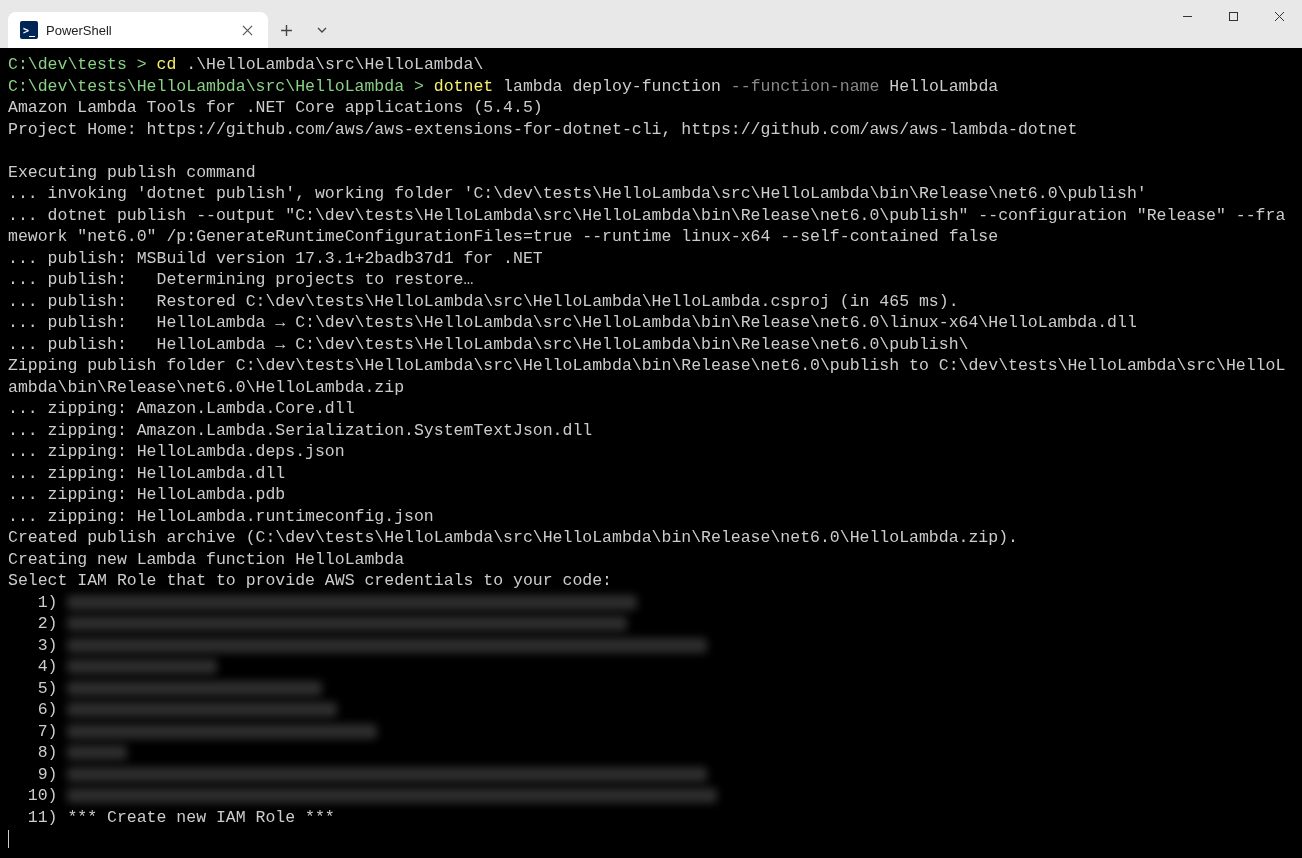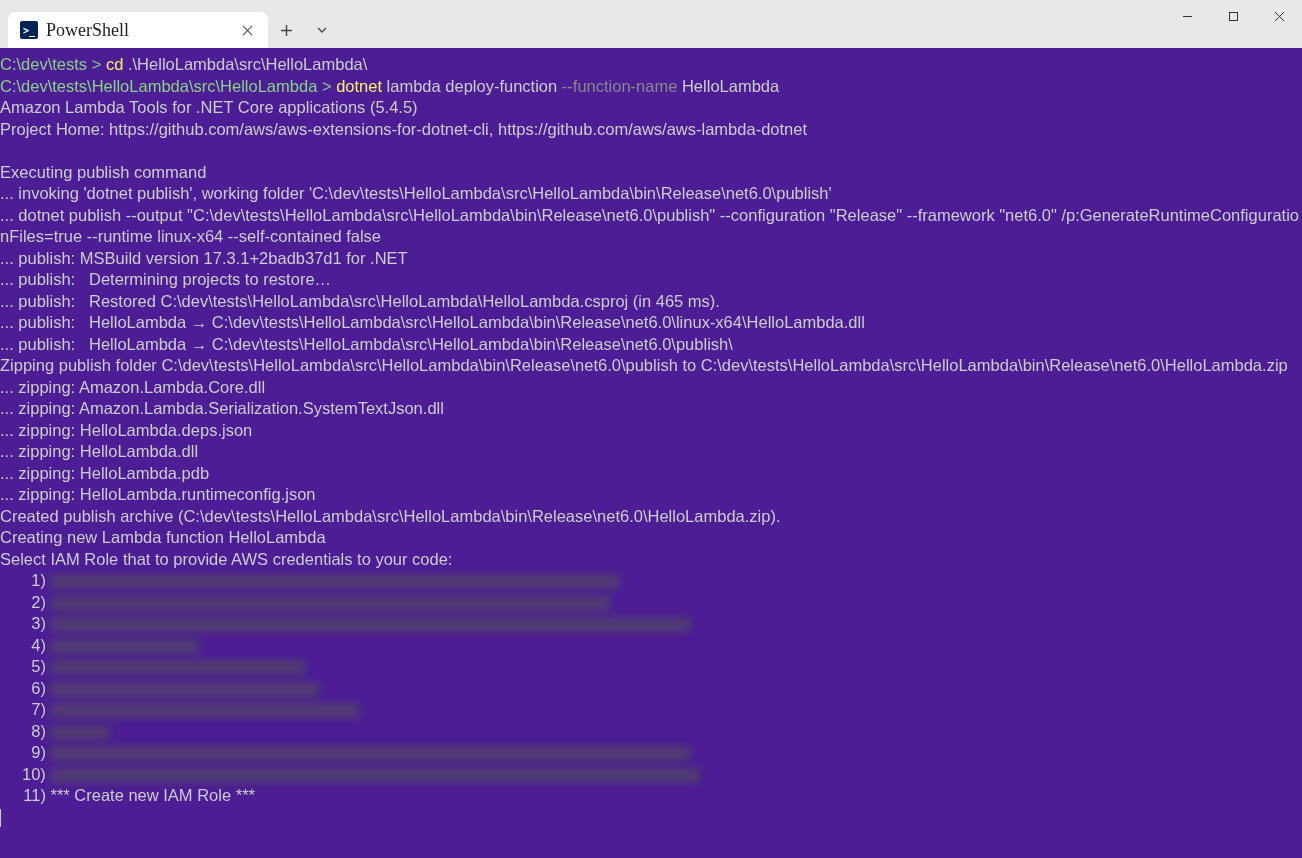--- a/index.html
+++ b/index.html
@@ -47,24 +47,23 @@
       border-radius: 2px;
       display: flex;
       align-items: center;
       justify-content: center;
       color: #fff;
       font-size: 10px;
       font-weight: bold;
       font-family: Consolas, monospace;
     }
     .tab-title {
-      font-size: 18px;
+      font-size: 13px;
       color: #222;
       flex: 1;
-      font-family: Liberation Serif, serif;
     }
     .tab-close {
       width: 18px;
       height: 18px;
       display: flex;
       align-items: center;
       justify-content: center;
       font-size: 13px;
       color: #555;
       border-radius: 3px;
@@ -91,25 +90,25 @@
       display: flex;
       align-items: center;
       justify-content: center;
       color: #333;
     }
     .win-ctrl svg {
       width: 11px;
       height: 11px;
     }
     .terminal {
-      background: #4c1d95;
+      background: #000000;
       color: #cccccc;
       height: calc(858px - 48px);
-      padding: 6px 0;
-      font-family: Liberation Sans, sans-serif;
+      padding: 6px 8px;
+      font-family: Liberation Mono, monospace;
       font-size: 16.5px;
       line-height: 21.5px;
       white-space: pre-wrap;
       word-break: break-all;
       overflow: hidden;
     }
     .c-yellow { color: #f9f06b; }
     .c-green { color: #89d185; }
     .c-gray { color: #888888; }
     .c-default { color: #cccccc; }

